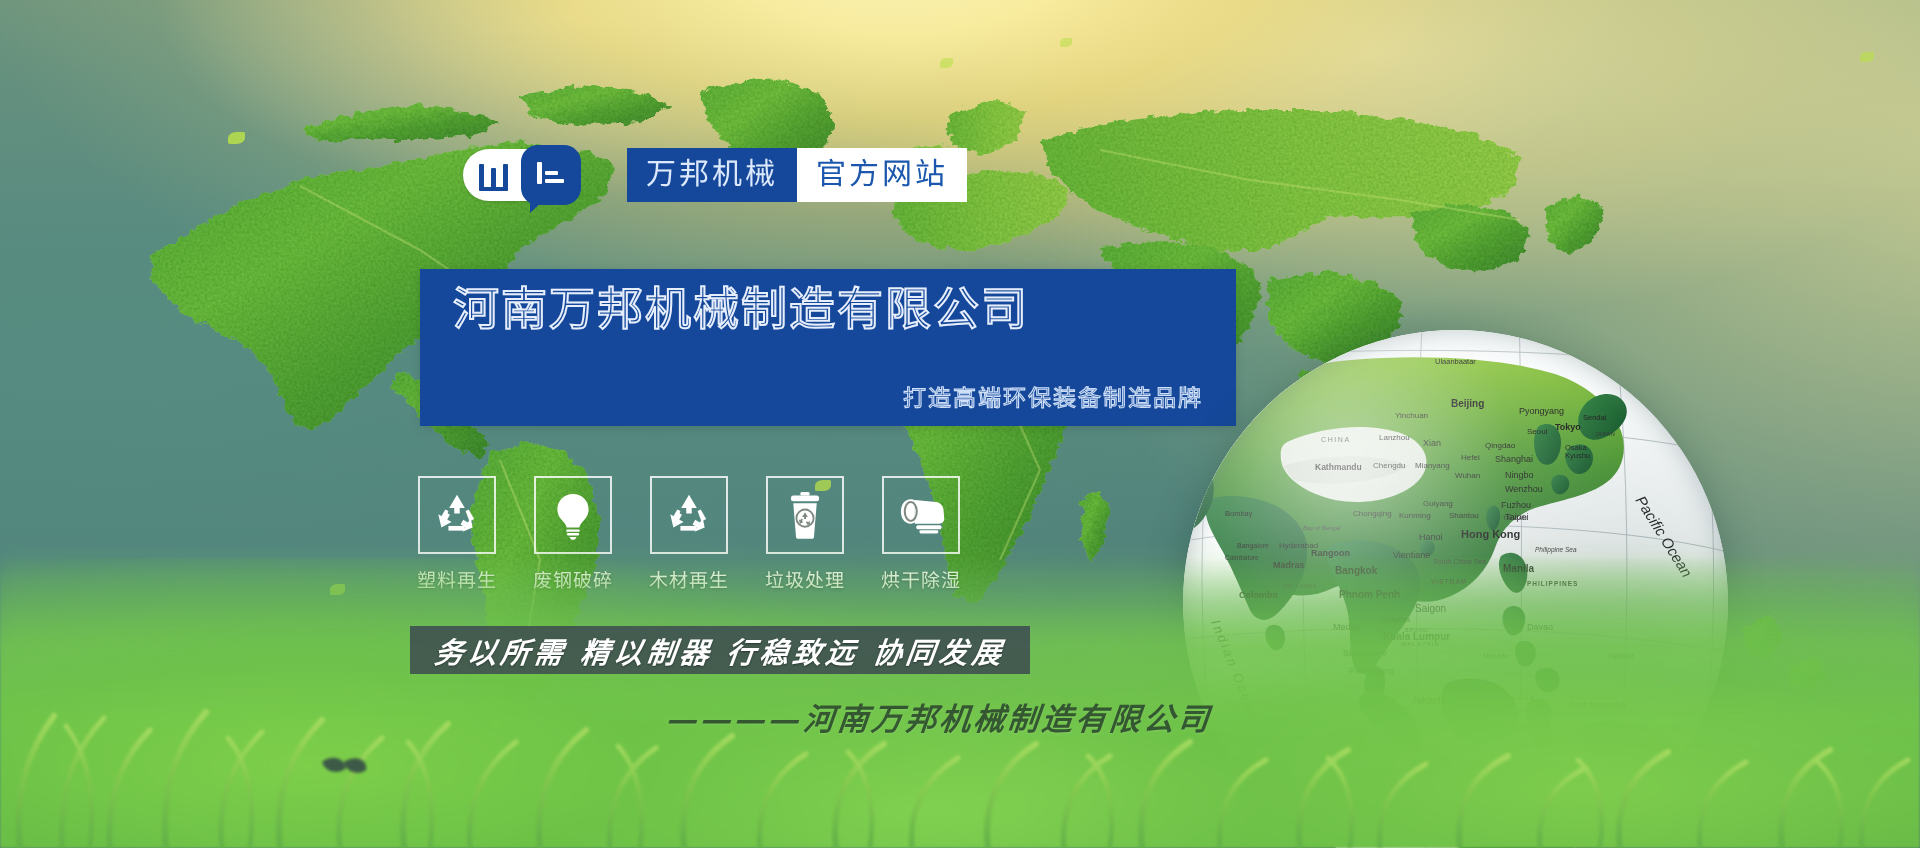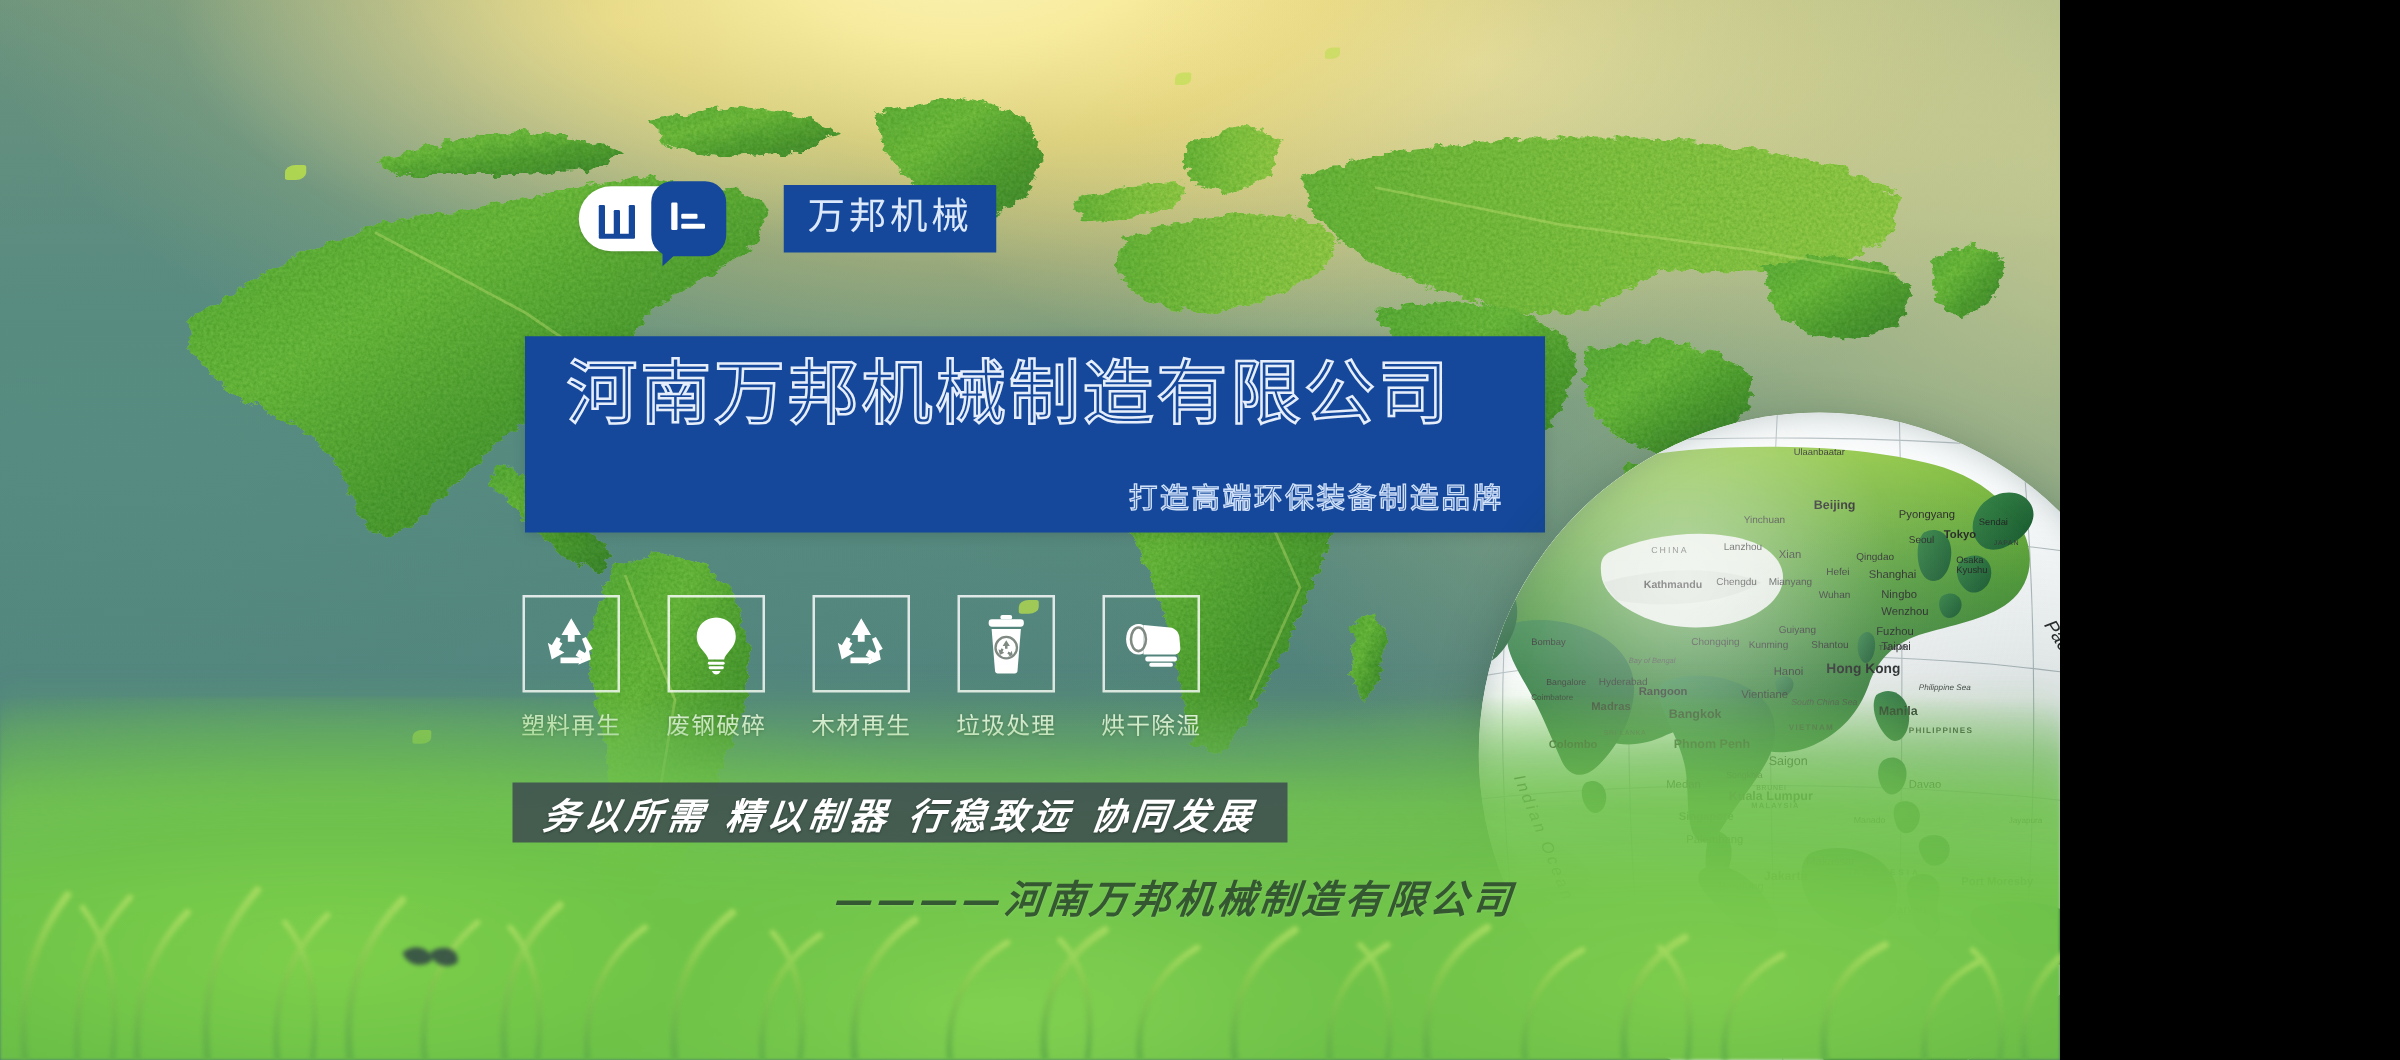--- a/index.html
+++ b/index.html
@@ -1,21 +1,21 @@
 <!DOCTYPE html>
 <html lang="zh-CN"><head>
 <meta charset="utf-8">
 <title>河南万邦机械制造有限公司</title>
 <style>
   html,body{margin:0;padding:0;background:#000;}
   body{font-family:"Liberation Sans","DejaVu Sans",sans-serif;}
 
   #stage{
     position:relative;
-    width:1648px;height:848px;
+    width:1920px;height:848px;
     overflow:hidden;
     background:#4f7f74;
   }
 
   
   .bg-base{
     position:absolute;inset:0;
     background:
       linear-gradient(180deg,
         #7d9a7a 0%,
@@ -128,21 +128,21 @@
   .nav-tab.secondary{background:#ffffff;color:#1a57ad;}
 
   
   .banner{
     position:absolute;left:420px;top:269px;width:816px;height:157px;
     background:#15489a;
     box-shadow:0 2px 10px rgba(0,0,0,.13);
   }
   .banner-title{
     position:absolute;left:33px;top:15px;
-    font-size:57px;line-height:1.1;letter-spacing:2px;
+    font-size:46px;line-height:1.1;letter-spacing:2px;
     color:transparent;
     -webkit-text-stroke:2px #e6eefc;
     white-space:nowrap;
   }
   .banner-sub{
     position:absolute;right:33px;bottom:13px;
     font-size:23px;letter-spacing:2px;
     color:transparent;
     -webkit-text-stroke:1.1px #cfe0f8;
     white-space:nowrap;
@@ -334,20 +334,21 @@
         <div class="logo-b">
           <u></u>
             <i></i>
             <i></i>
             <i></i>
         </div>
       </div>
     </div>
     <div class="nav-tabs">
       <div class="nav-tab primary">万邦机械</div>
+      <div class="nav-tab secondary">官方网站</div>
     </div>
   </div>
 
   <div class="banner">
     <div class="banner-title">河南万邦机械制造有限公司</div>
     <div class="banner-sub">打造高端环保装备制造品牌</div>
   </div>
 
   <div class="icon-strip">
 

